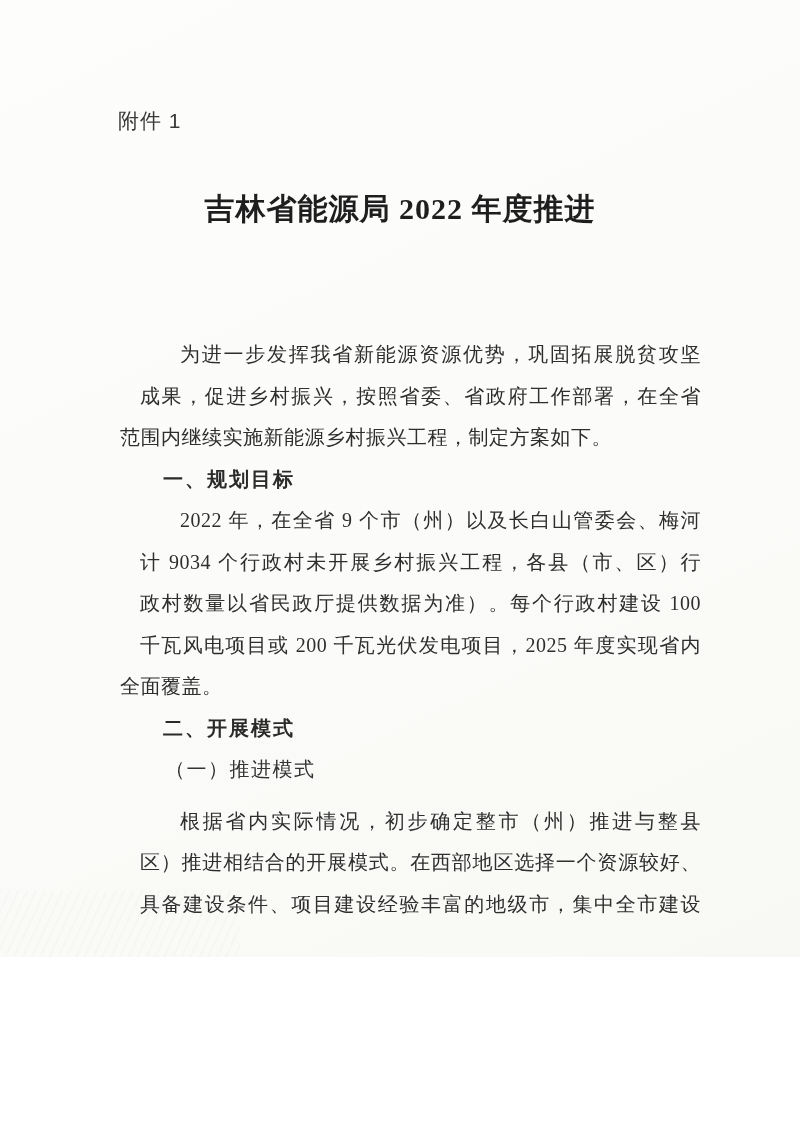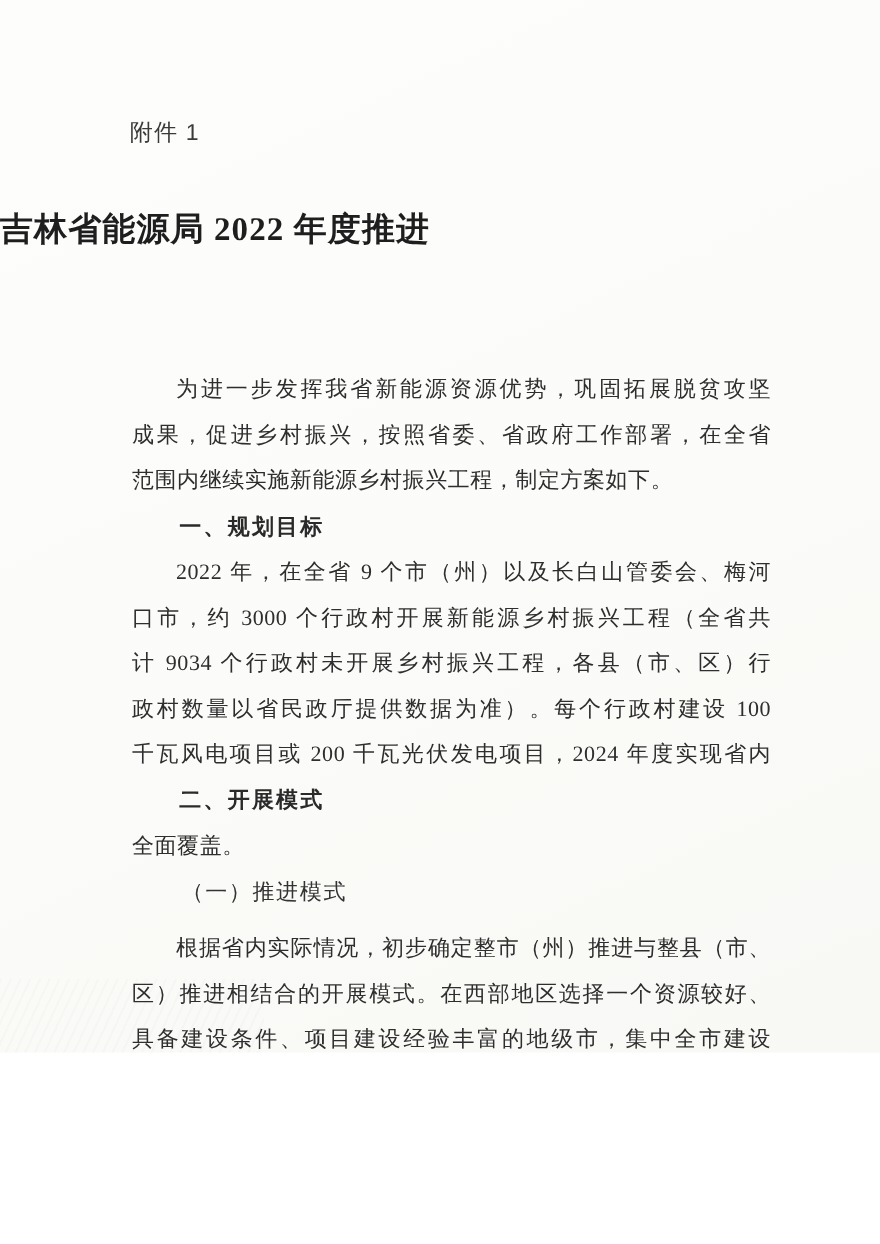--- a/index.html
+++ b/index.html
@@ -30,40 +30,40 @@
     font-family: "Liberation Sans", "DejaVu Sans", sans-serif;
     font-size: 21px;
     line-height: 30px;
     color: #3a3a3a;
     letter-spacing: 1px;
   }
   .title {
     position: absolute;
     left: 0; top: 187px;
     width: 800px;
-    text-align: left;
+    text-align: center;
     font-weight: bold;
     font-size: 30px;
     line-height: 43px;
     letter-spacing: 1px;
     color: #1e1e1e;
   }
   .body {
     position: absolute;
     left: 120px; top: 334px;
     width: 581px;
     font-size: 20px;
     letter-spacing: 0.5px;
   }
   .line {
     height: 41.5px;
     line-height: 41.5px;
     overflow: hidden;
   }
-  .j { text-align: justify; }
+  .j { text-align: justify; margin-left: 20px; }
   .j::after { content: ""; display: inline-block; width: 100%; }
   .indent { text-indent: 40px; }
   .h1 {
     font-family: Liberation Serif, serif;
     font-weight: bold;
     color: #2a2a2a;
     text-indent: 43px;
     letter-spacing: 2px;
   }
   .sub {
@@ -94,27 +94,26 @@
   </div>
 
   <div class="body">
 
     <div class="line j indent">为进一步发挥我省新能源资源优势，巩固拓展脱贫攻坚</div>
     <div class="line j">成果，促进乡村振兴，按照省委、省政府工作部署，在全省</div>
     <div class="line">范围内继续实施新能源乡村振兴工程，制定方案如下。</div>
 
     <div class="line h1">一、规划目标</div>
     <div class="line j indent">2022 年，在全省 9 个市（州）以及长白山管委会、梅河</div>
-    <div class="line j">口市，约 3000 个行政村开展新能源乡村振兴工程（全省共</div>
     <div class="line j">计 9034 个行政村未开展乡村振兴工程，各县（市、区）行</div>
     <div class="line j">政村数量以省民政厅提供数据为准）。每个行政村建设 100</div>
-    <div class="line j">千瓦风电项目或 200 千瓦光伏发电项目，2024 年度实现省内</div>
+    <div class="line j">千瓦风电项目或 200 千瓦光伏发电项目，2025 年度实现省内</div>
+    <div class="line">全面覆盖。</div>
+
     <div class="line h1">二、开展模式</div>
-
-    <div class="line">全面覆盖。</div>
     <div class="line sub">（一）推进模式</div>
     <div class="line j indent gap">根据省内实际情况，初步确定整市（州）推进与整县（市、</div>
     <div class="line j">区）推进相结合的开展模式。在西部地区选择一个资源较好、</div>
     <div class="line j">具备建设条件、项目建设经验丰富的地级市，集中全市建设</div>
   </div>
 
   <div class="pageno">1</div>
 
 </div>
 

